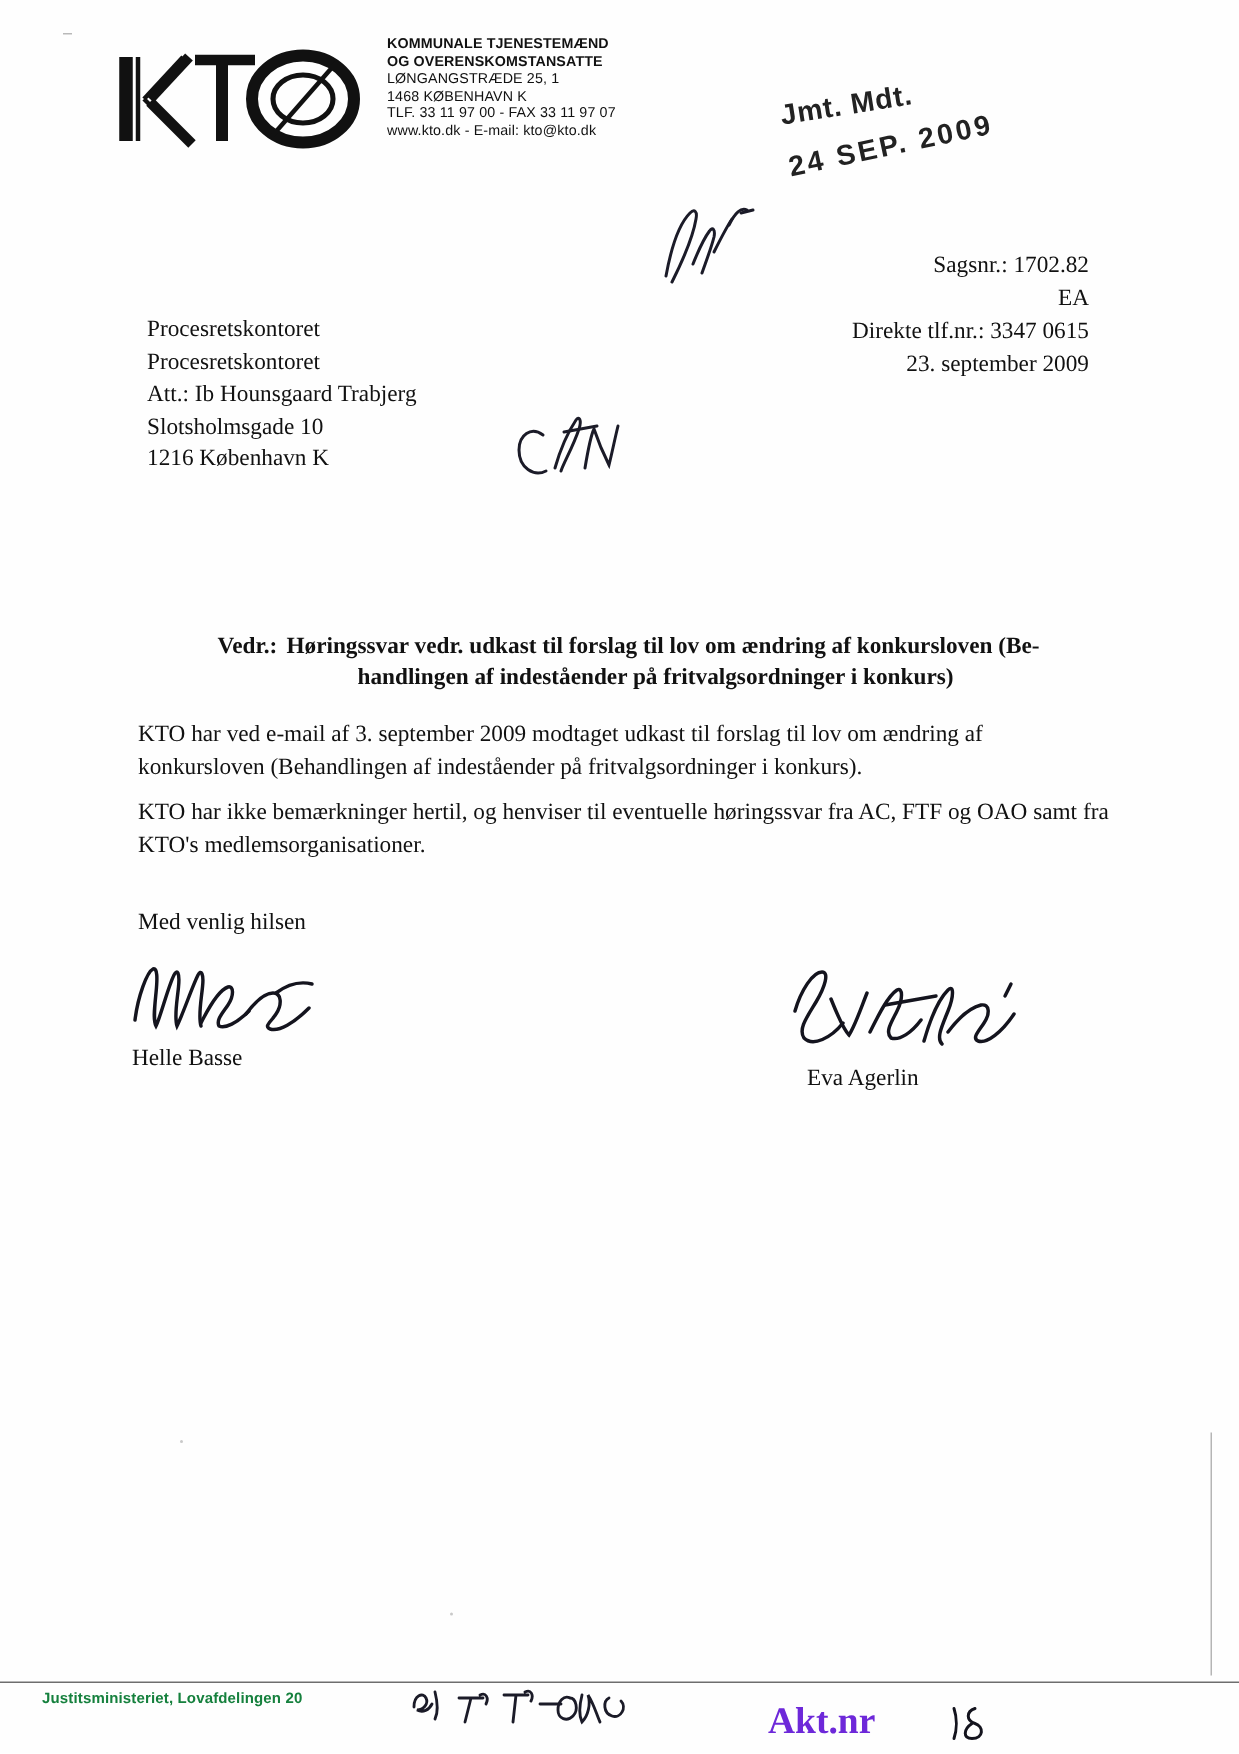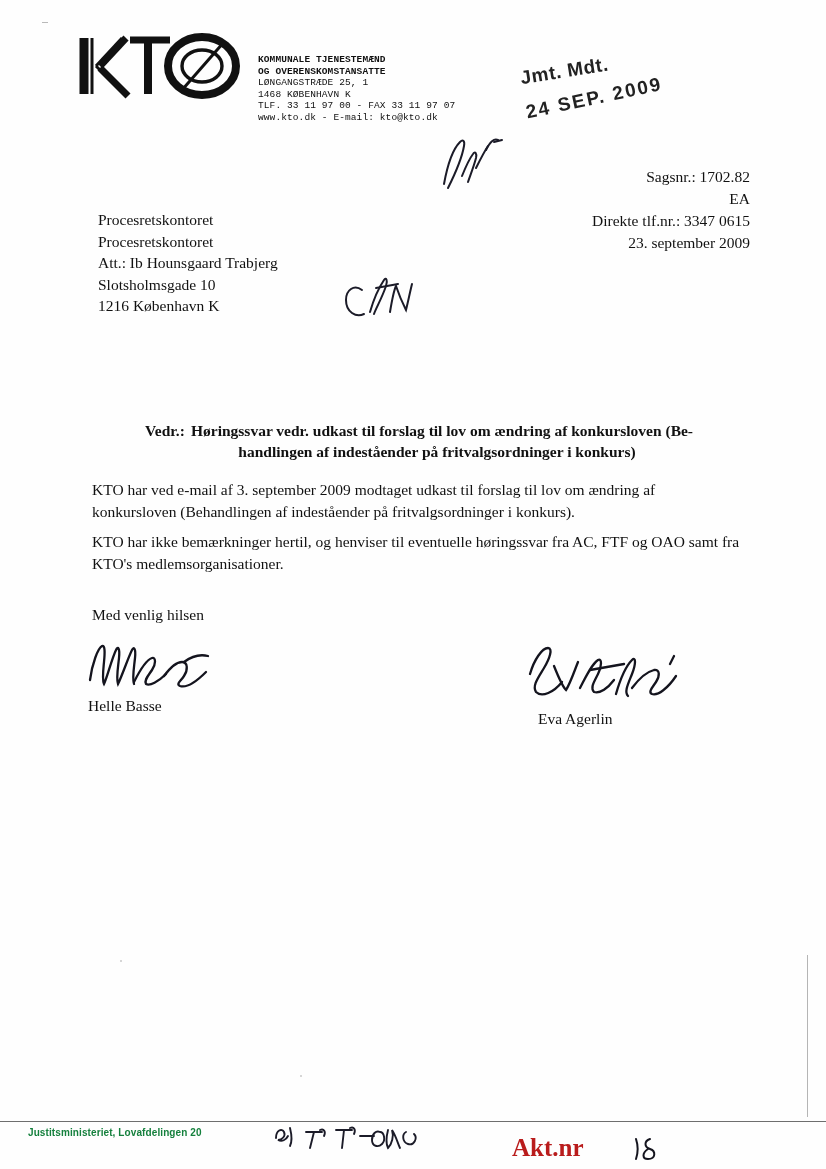--- a/index.html
+++ b/index.html
@@ -24,22 +24,22 @@
   .logo {
     position: absolute;
     left: 78px;
     top: 30px;
     width: 170px;
     height: 72px;
   }
   .org-block {
     position: absolute;
     left: 258px;
-    top: 54px;
-    font-family: Liberation Mono, monospace;
+    top: 24px;
+    font-family: Liberation Sans, sans-serif;
     font-size: 9.5px;
     line-height: 11.6px;
     color: #111;
     letter-spacing: 0.1px;
   }
   .org-block .b { font-weight: bold; }
 
   
   .stamp {
     position: absolute;
@@ -80,21 +80,21 @@
   .ink-ctn {
     left: 340px;
     top: 272px;
     width: 80px;
     height: 60px;
   }
 
   
   .refblock {
     position: absolute;
-    right: 76px;
+    right: 100px;
     top: 166px;
     text-align: right;
     font-size: 15.5px;
     line-height: 22px;
   }
 
   
   .address {
     position: absolute;
     left: 98px;
@@ -187,21 +187,21 @@
     width: 160px;
     height: 40px;
   }
   .aktnr {
     position: absolute;
     left: 512px;
     top: 1134px;
     font-family: "Liberation Serif", serif;
     font-size: 25px;
     font-weight: bold;
-    color: #b91c1c;
+    color: #6d28d9;
   }
   .aktnr-num {
     position: absolute;
     left: 630px;
     top: 1131px;
     width: 40px;
     height: 32px;
   }
 
   

